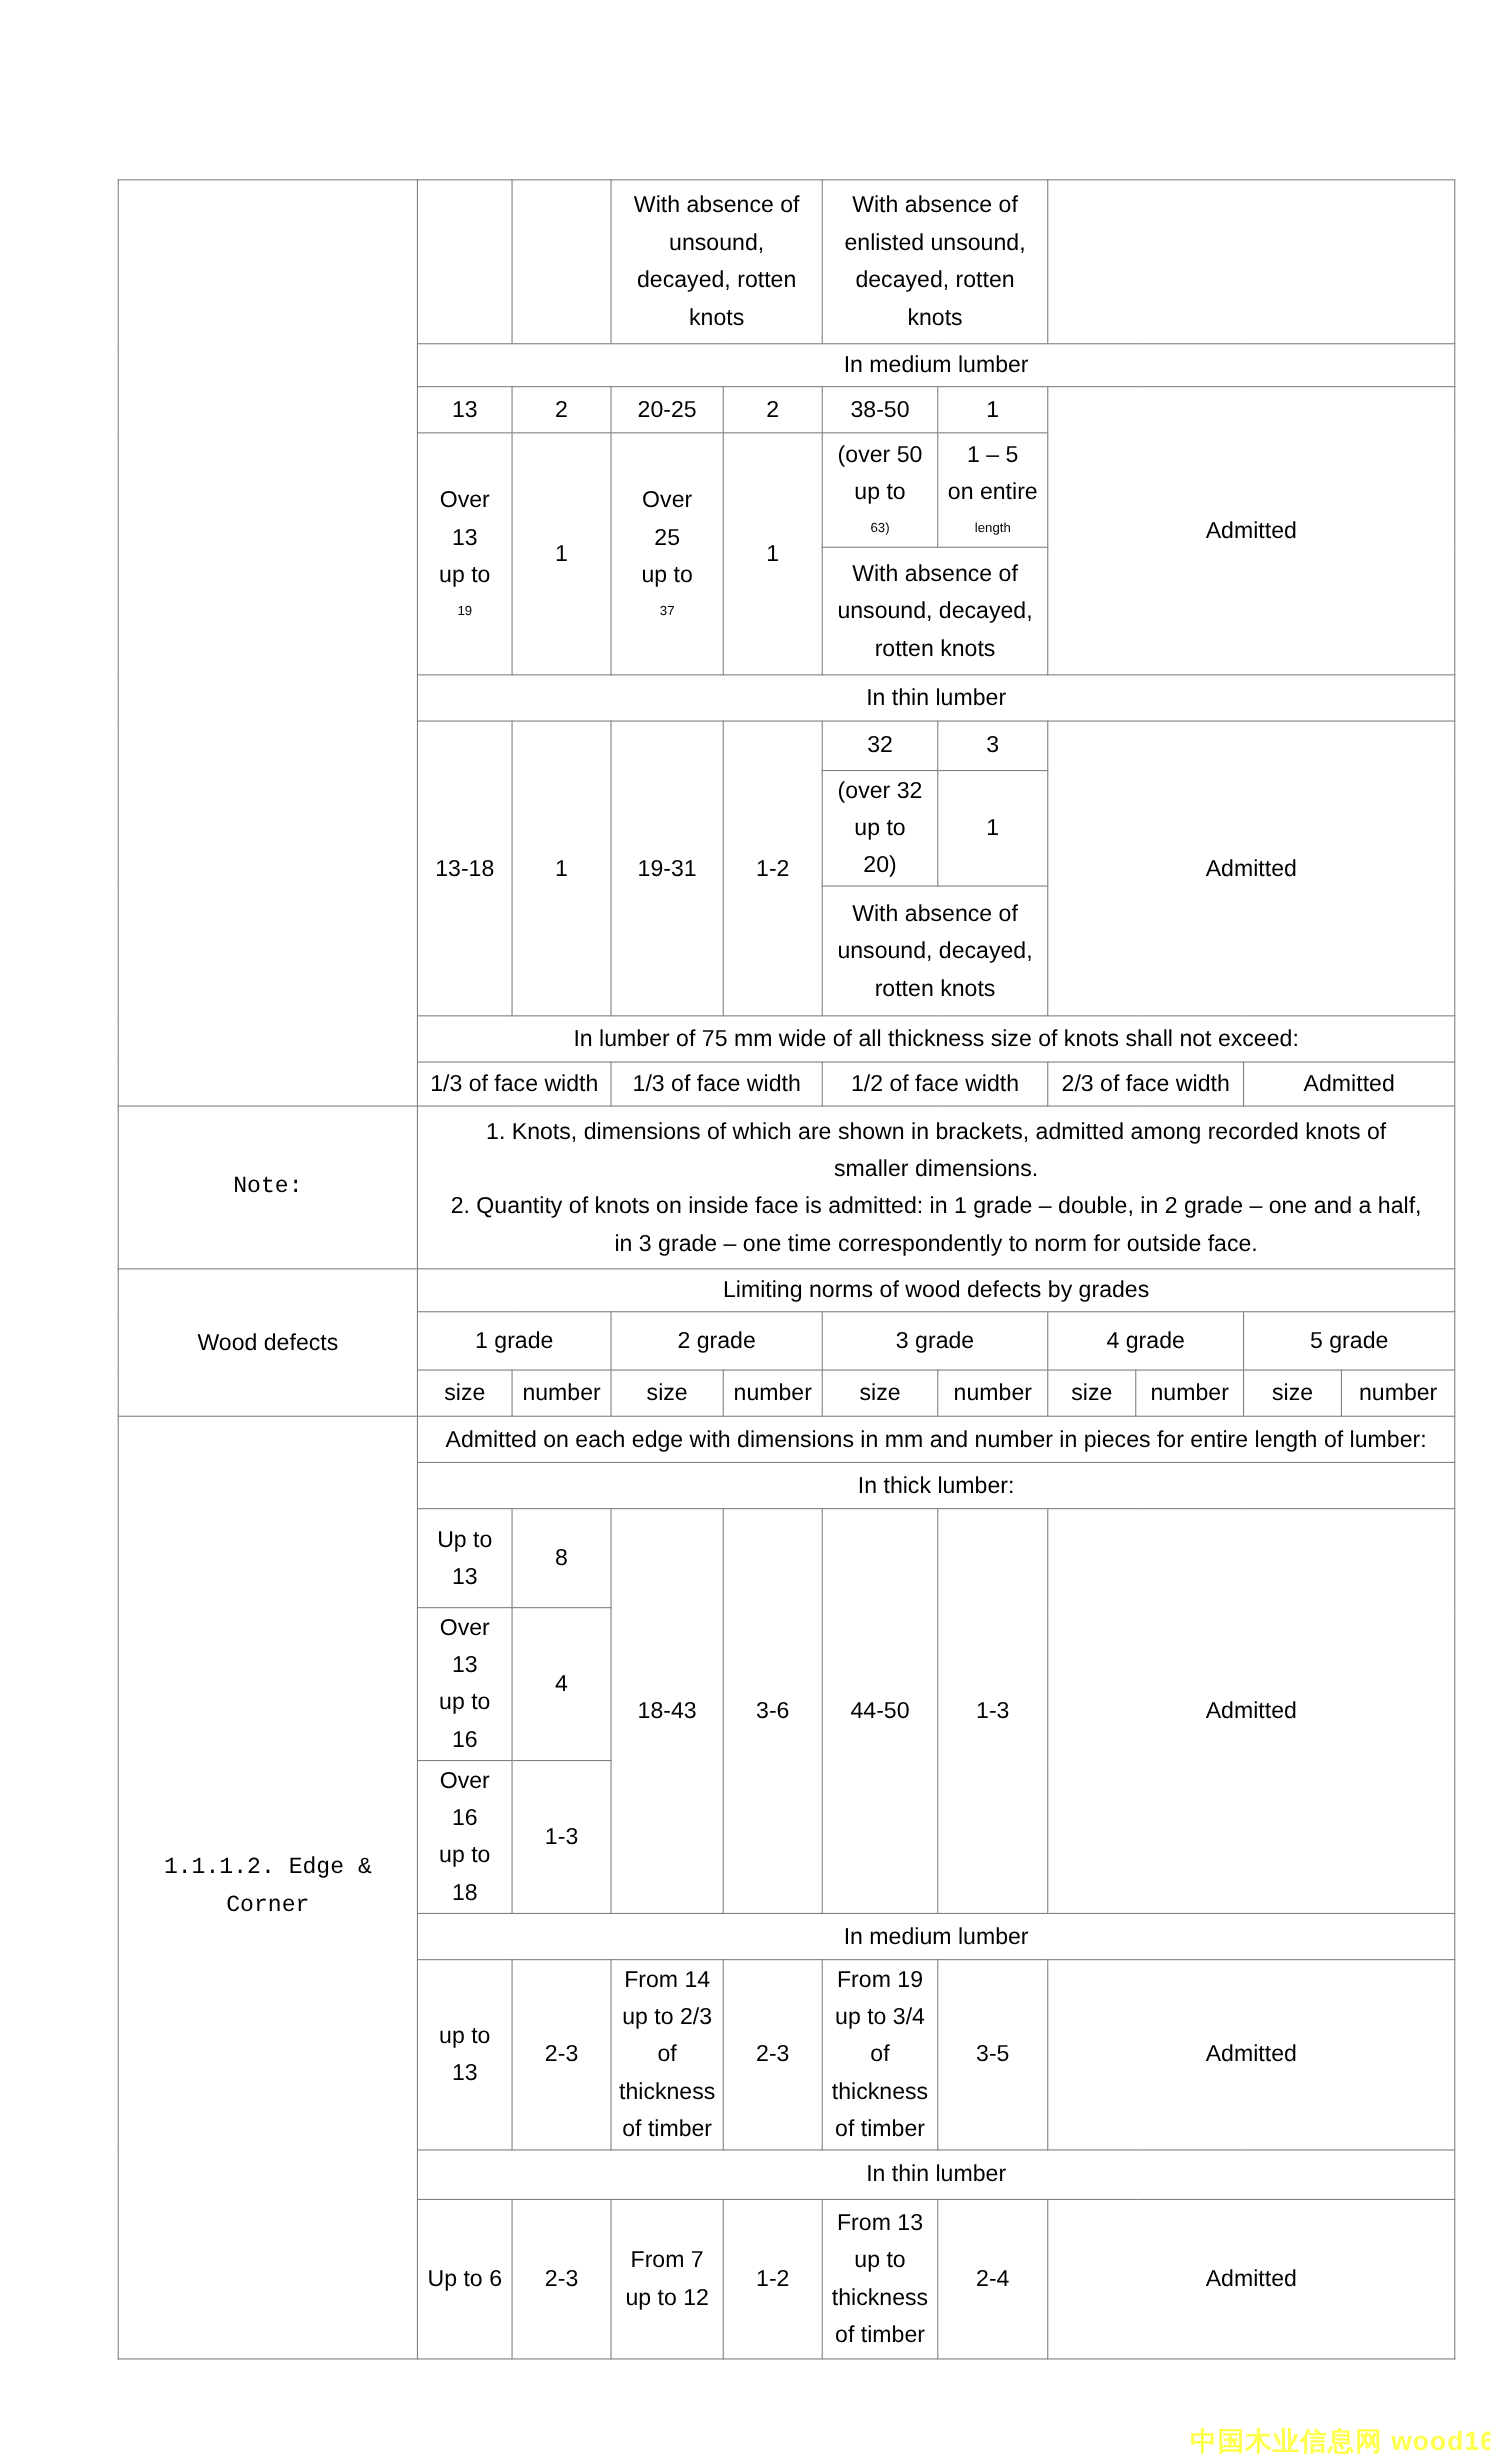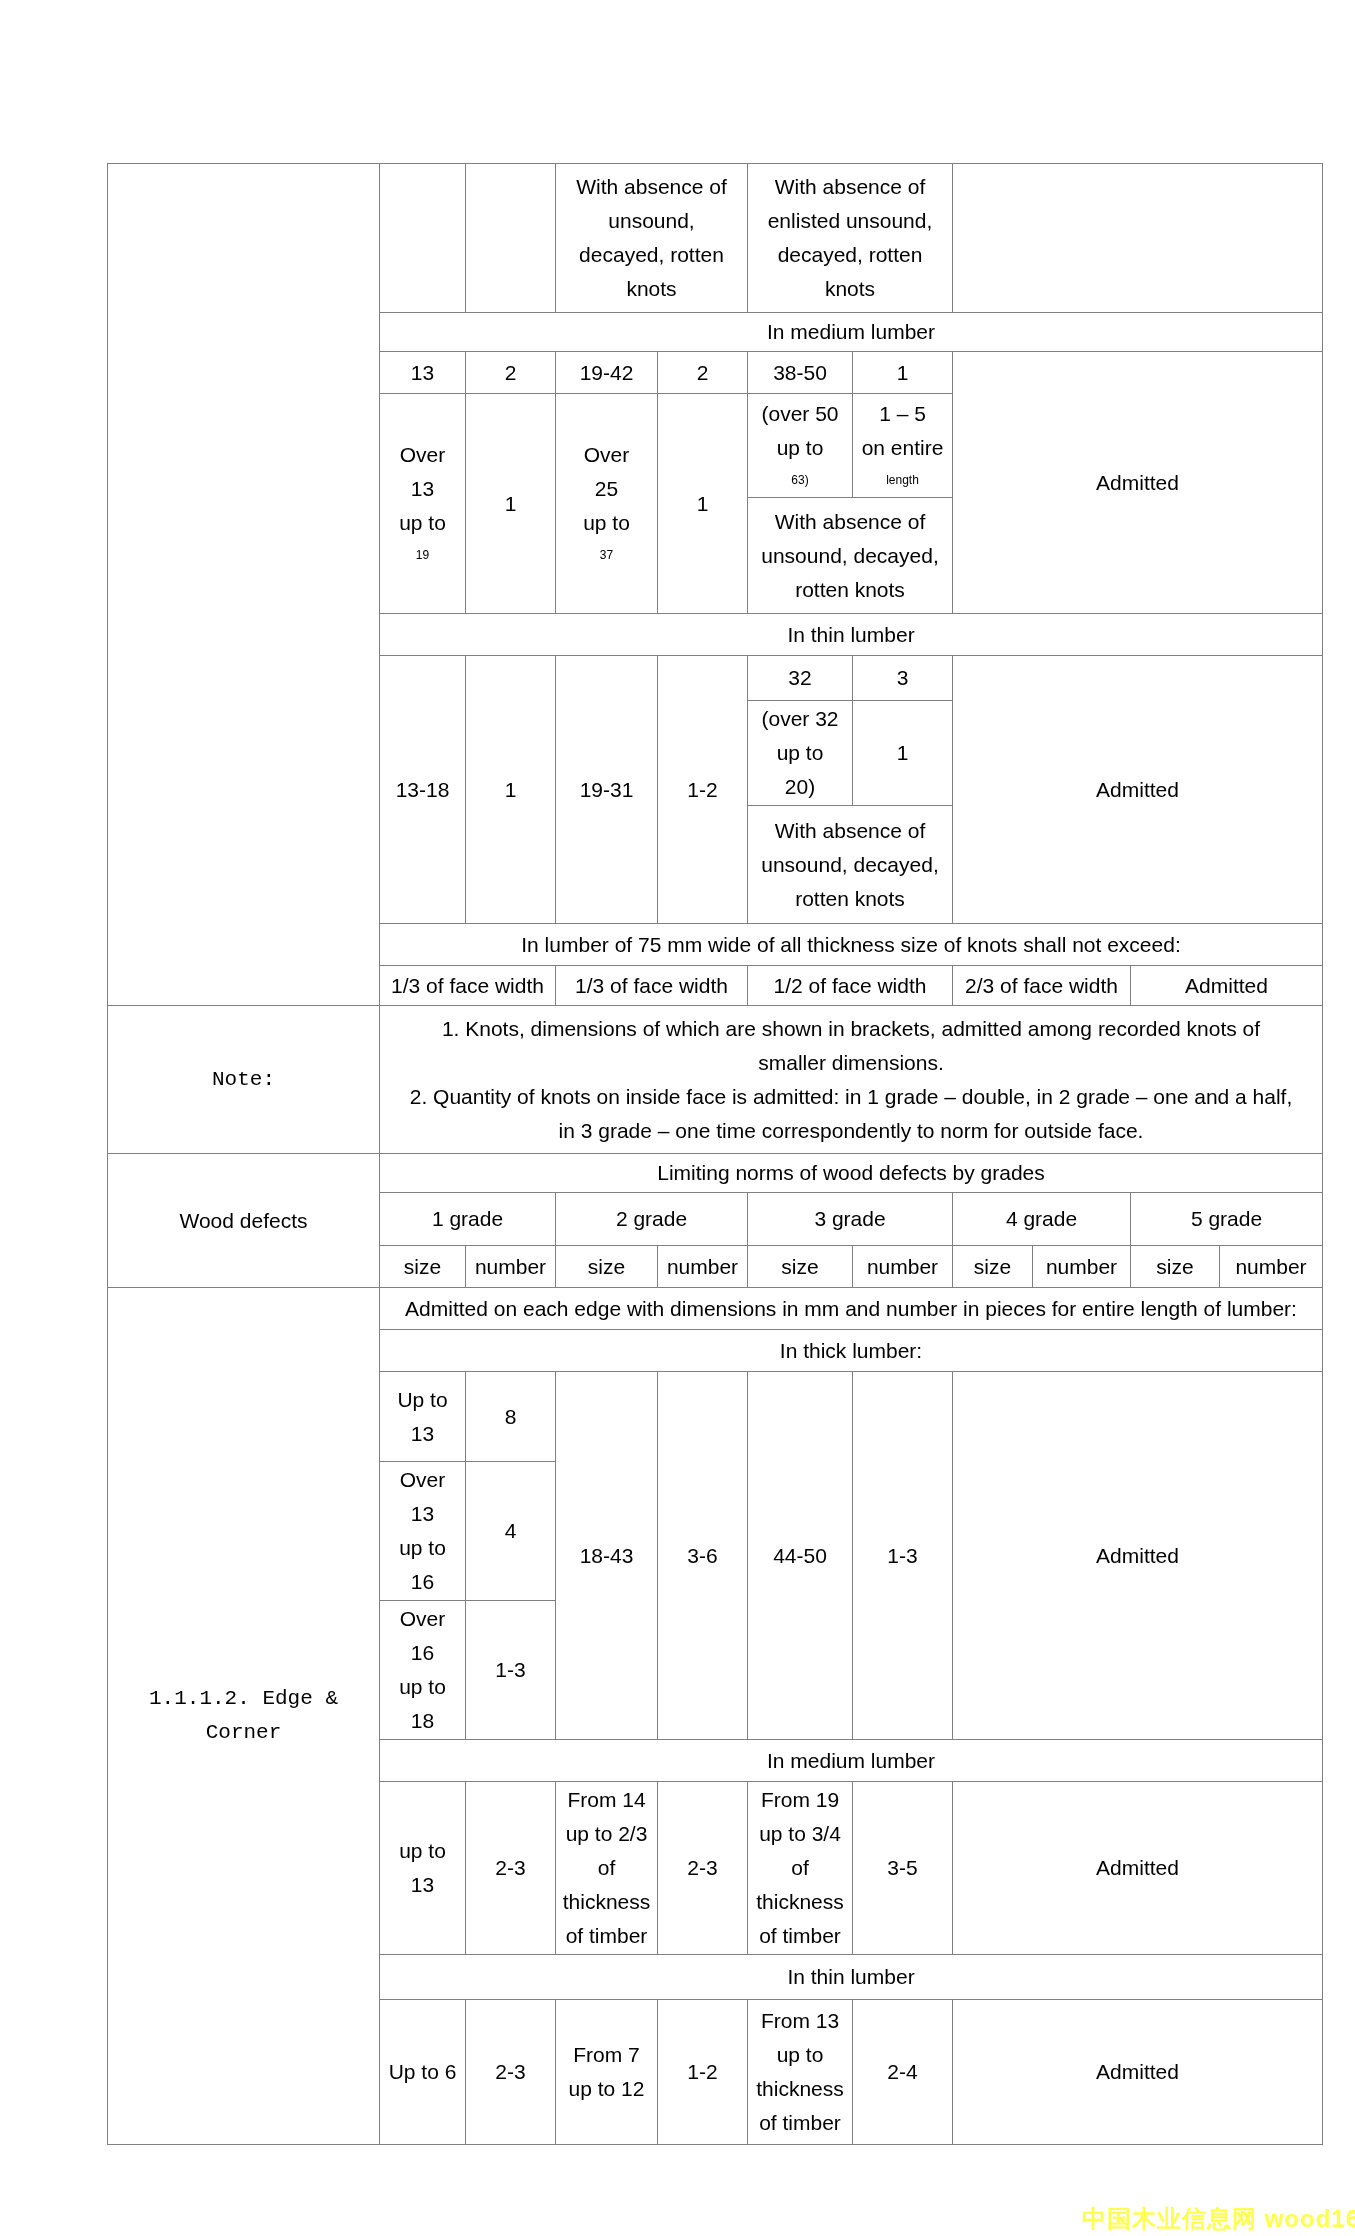--- a/index.html
+++ b/index.html
@@ -82,21 +82,21 @@
       <td colspan="4"></td>
     </tr>
 
     <tr class="h39">
       <td colspan="10">In medium lumber</td>
     </tr>
 
     <tr class="h42">
       <td>13</td>
       <td>2</td>
-      <td>19-42</td>
+      <td>20-25</td>
       <td>2</td>
       <td>38-50</td>
       <td>1</td>
       <td colspan="4" rowspan="3">Admitted</td>
     </tr>
 
     <tr class="h104">
       <td rowspan="2">
             <div class="pre">Over
 13

